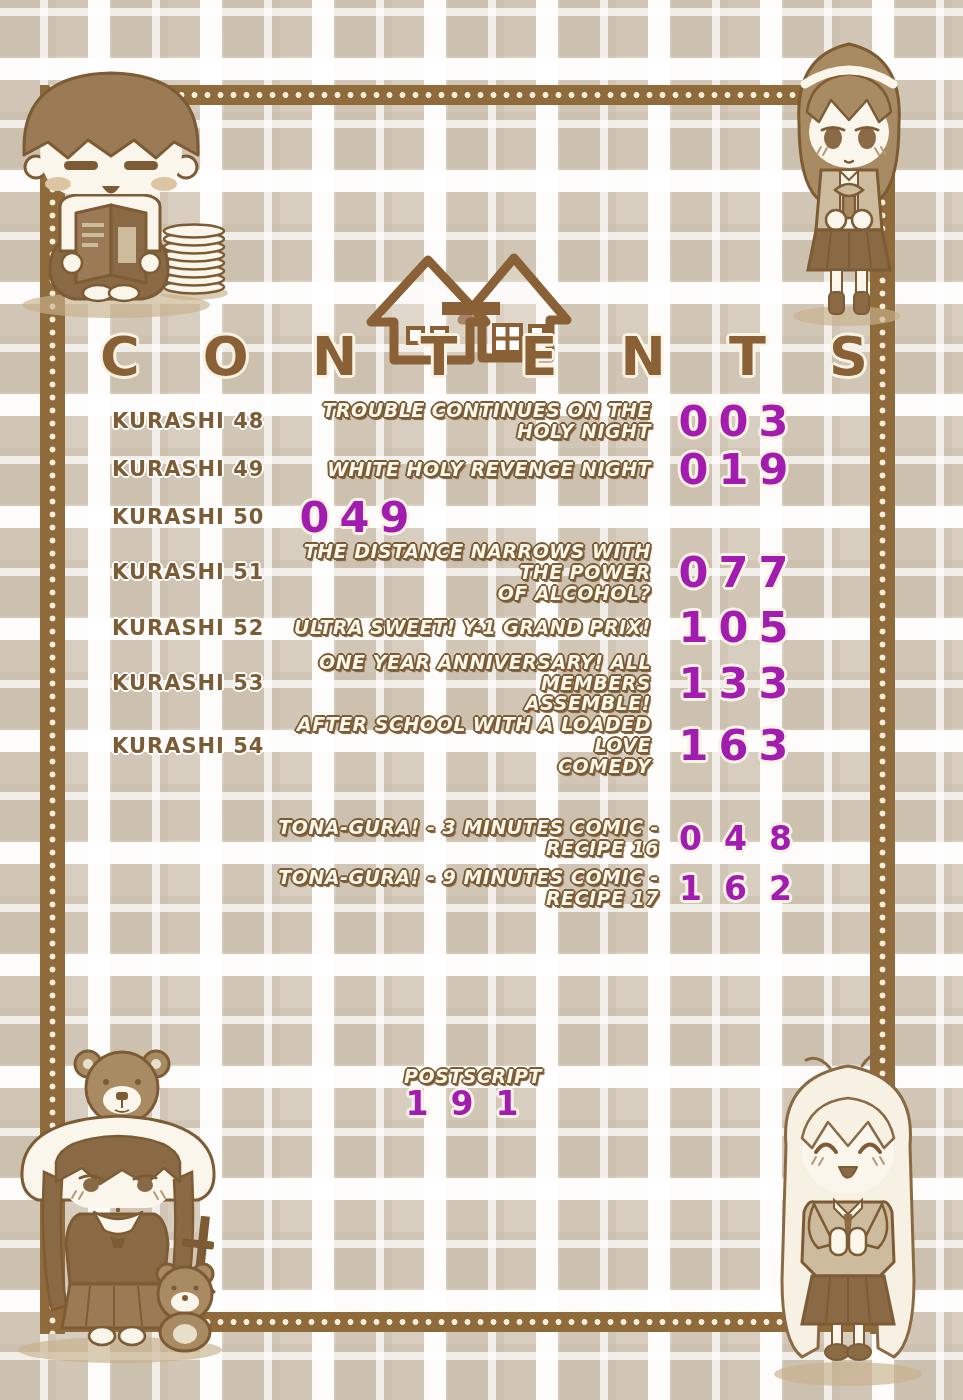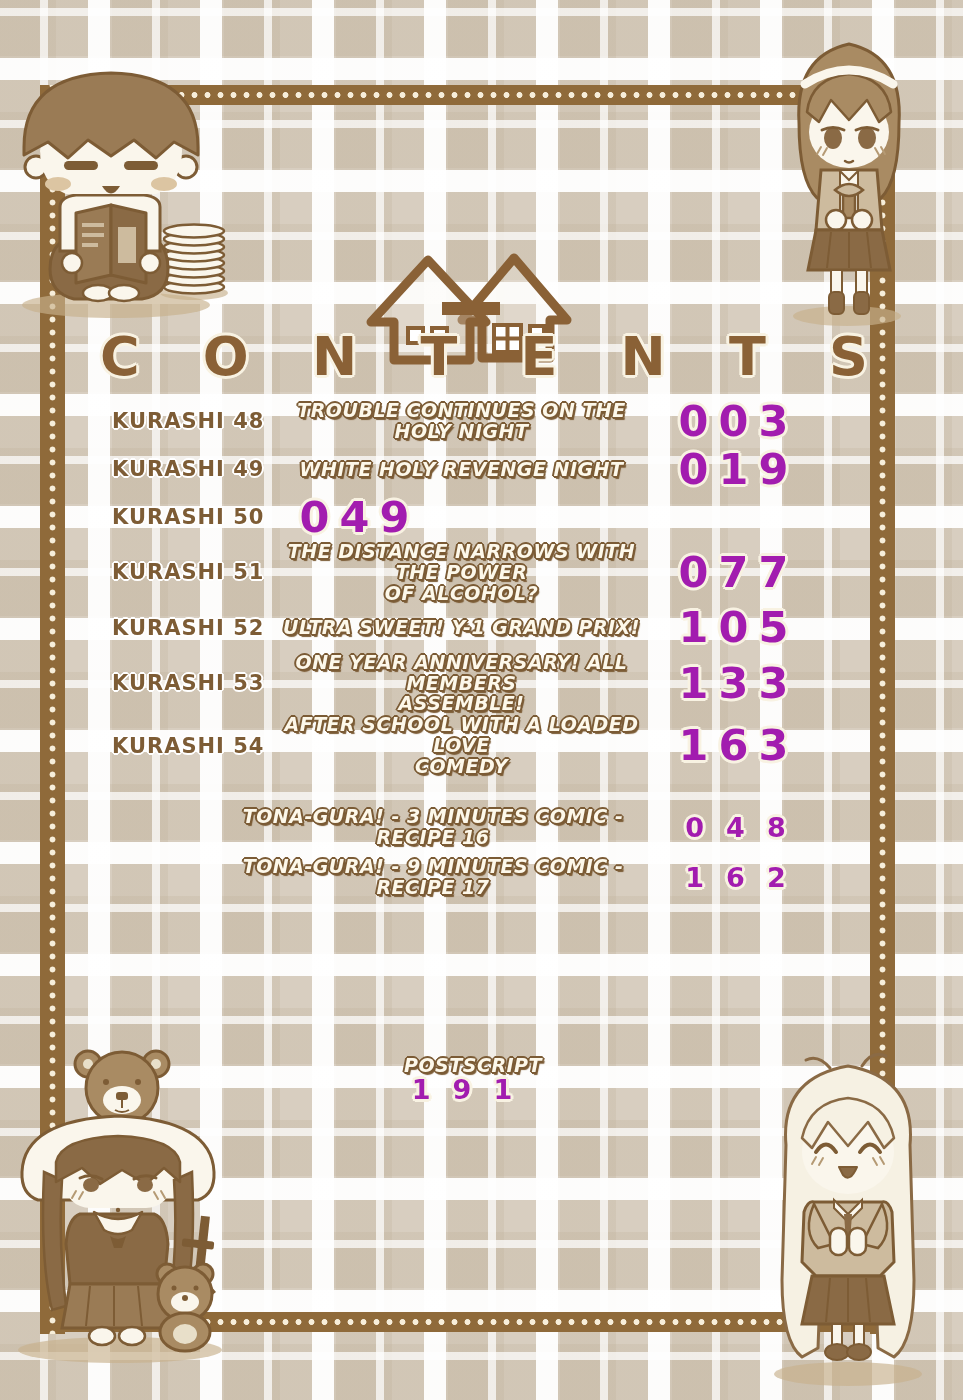--- a/index.html
+++ b/index.html
@@ -37,41 +37,41 @@
     font-size:54px;font-weight:bold;color:#8a6136;line-height:1;
     text-shadow:-3px 0 #f8f2e2,3px 0 #f8f2e2,0 -3px #f8f2e2,0 3px #f8f2e2,
                 -2px -2px #f8f2e2,2px 2px #f8f2e2,-2px 2px #f8f2e2,2px -2px #f8f2e2;
   }
 
   
   #toc{position:absolute;left:112px;top:397px;width:722px;z-index:5;}
   .toc-row{display:flex;align-items:center;min-height:48px;}
   .toc-row.two-line{min-height:56px;}
   .toc-row.extra{min-height:50px;}
-  .toc-row.first-extra{margin-top:25px;}
+  .toc-row.first-extra{margin-top:36px;}
   .toc-row.postscript{margin-top:58px;flex-direction:column;}
   .toc-label{
     width:160px;flex:0 0 160px;font-size:21px;font-weight:bold;color:#7d5c35;letter-spacing:1px;
     text-shadow:-2px 0 #fff,2px 0 #fff,0 -2px #fff,0 2px #fff,-1px -1px #fff,1px 1px #fff,-1px 1px #fff,1px -1px #fff;
   }
   .toc-spacer{width:95px;flex:0 0 95px;}
   .toc-title{
-    flex:1;text-align:center;font-size:19px;font-weight:bold;font-style:italic;
+    flex:1;text-align:right;font-size:19px;font-weight:bold;font-style:italic;
     color:#fdf8ea;line-height:1.1;letter-spacing:0.5px;
     text-shadow:-2px 0 #7b5b35,2px 0 #7b5b35,0 -2px #7b5b35,0 2px #7b5b35,
                 -1px -1px #7b5b35,1px 1px #7b5b35,-1px 1px #7b5b35,1px -1px #7b5b35,
                 2px 3px 1px #7b5b35;
   }
   .toc-num{
     width:175px;flex:0 0 175px;text-align:center;padding-right:8px;
     font-size:43px;font-weight:bold;color:#a21caf;letter-spacing:10px;line-height:1;
     text-shadow:-3px 0 #f8f2e2,3px 0 #f8f2e2,0 -3px #f8f2e2,0 3px #f8f2e2,
                 -2px -2px #f8f2e2,2px 2px #f8f2e2,-2px 2px #f8f2e2,2px -2px #f8f2e2;
   }
-  .toc-num.wide{font-size:27px;letter-spacing:22px;padding-right:0;}
+  .toc-num.wide{font-size:33px;letter-spacing:22px;padding-right:0;}
 </style>
 </head>
 <body>
 
 <div class="band h" id="band-top"></div>
 <div class="band h" id="band-bottom"></div>
 <div class="band v" id="band-left"></div>
 <div class="band v" id="band-right"></div>
 
 <div class="char" id="char-top-left">

